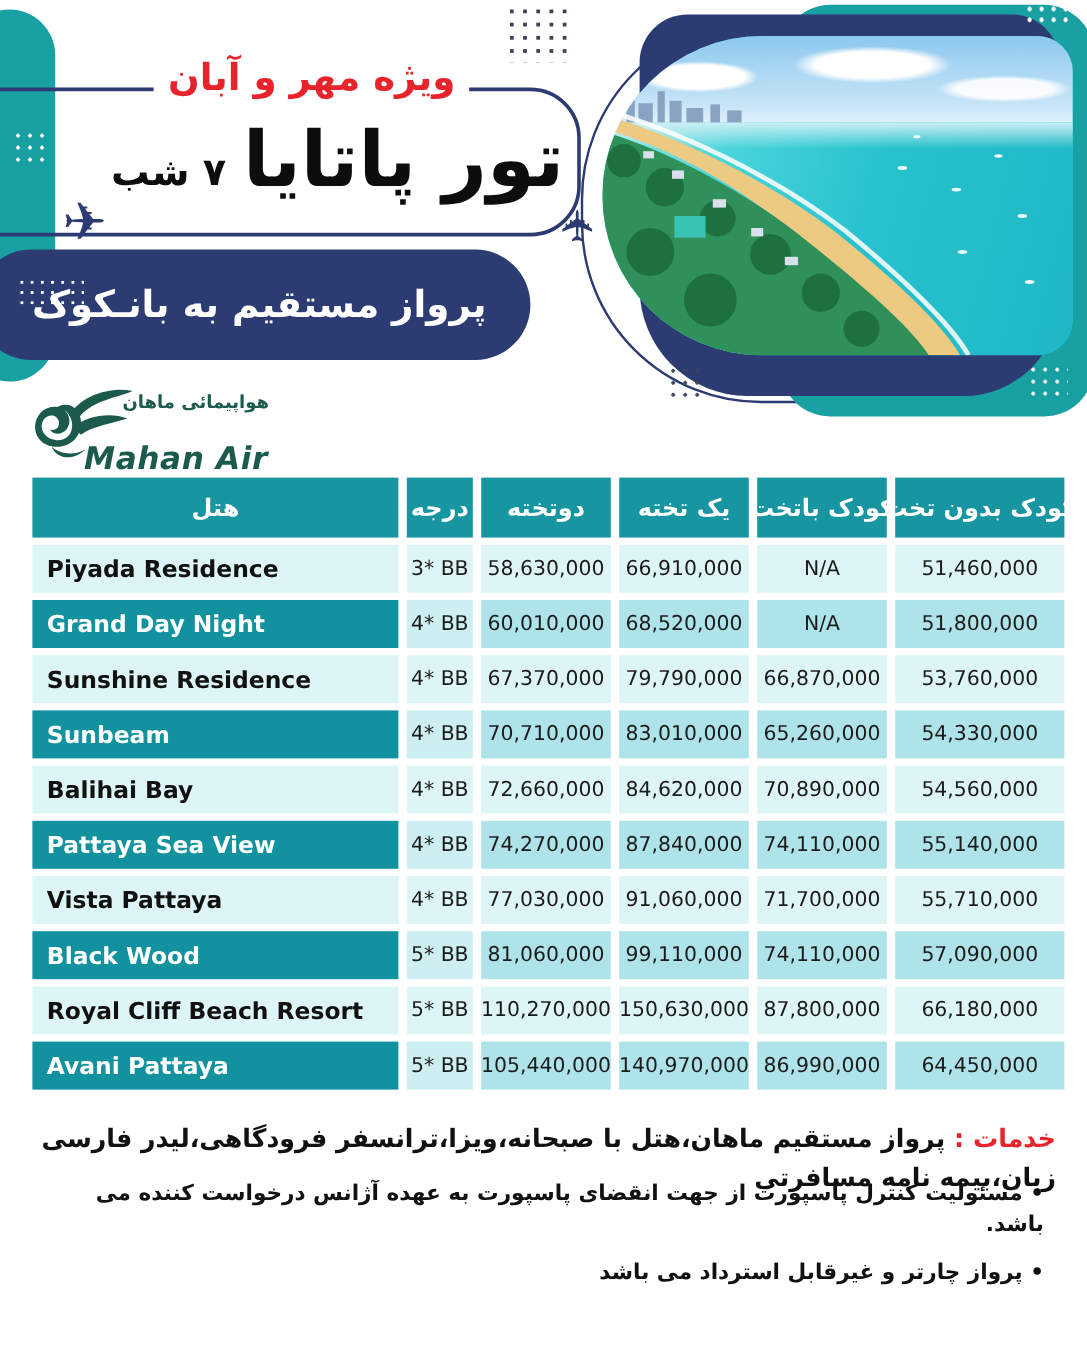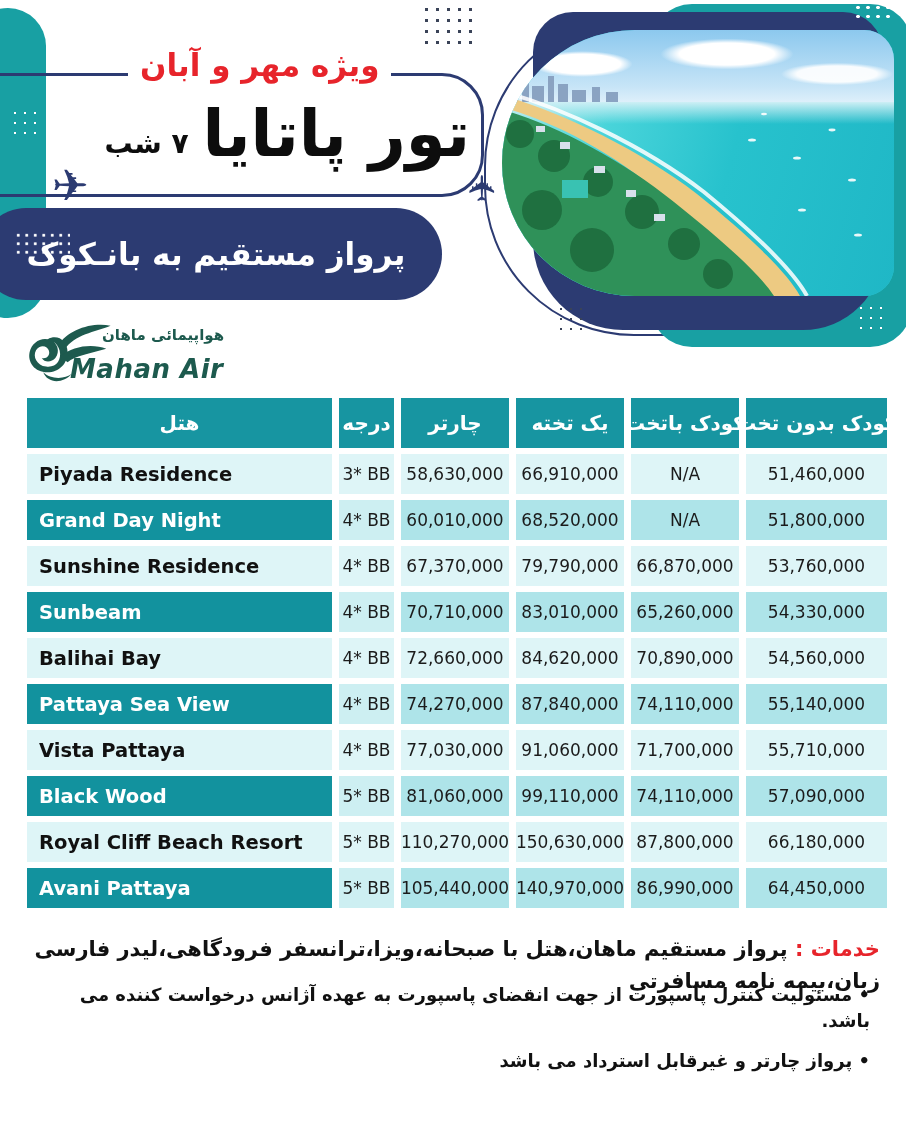--- a/index.html
+++ b/index.html
@@ -11,21 +11,21 @@
   .teal-bar{position:absolute;left:-30px;top:8px;width:76px;height:310px;
     background:#18a0a3;border-radius:40px;z-index:1;}
   .outline-frame{position:absolute;left:-70px;top:73px;width:548px;height:118px;
     border:3px solid #2c3b72;border-radius:42px;z-index:2;background:transparent;}
   .special-badge{position:absolute;left:128px;top:47px;z-index:4;
     background:#ffffff;padding:0 12px;color:#e7242b;font-size:31px;font-weight:bold;
     direction:rtl;white-space:nowrap;}
   .title-row{position:absolute;left:90px;top:84px;width:380px;height:100px;z-index:3;
     display:flex;direction:rtl;align-items:center;justify-content:flex-start;gap:14px;}
   .tour-title{font-size:64px;font-weight:bold;color:#0d0d0d;line-height:1;white-space:nowrap;}
-  .nights{font-size:28px;font-weight:bold;color:#0d0d0d;white-space:nowrap;margin-top:18px;}
+  .nights{font-size:32px;font-weight:bold;color:#0d0d0d;white-space:nowrap;margin-top:18px;}
   .flight-pill{position:absolute;left:-20px;top:208px;width:462px;height:92px;z-index:4;
     background:#2c3b72;border-radius:46px;display:flex;align-items:center;justify-content:center;}
   .flight-pill span{color:#ffffff;font-size:31px;font-weight:bold;direction:rtl;
     white-space:nowrap;padding-left:10px;}
   .plane{position:absolute;color:#2c3b72;z-index:3;line-height:1;}
   .plane-1{left:52px;top:164px;font-size:44px;}
   .plane-2{left:468px;top:170px;font-size:36px;transform:rotate(-90deg);z-index:2;}
   
   .photo-ring{position:absolute;left:484px;top:16px;width:420px;height:316px;z-index:1;
     border:2.5px solid #2c3b72;border-radius:150px 60px 60px 150px;}
@@ -57,21 +57,21 @@
   .dots-a{left:421px;top:4px;width:54px;height:48px;--dc:#3a4358;z-index:1;}
   .dots-b{left:853px;top:3px;width:40px;height:19px;--dc:#ffffff;z-index:3;}
   .dots-c{left:10px;top:108px;width:31px;height:30px;--dc:#ffffff;z-index:2;background-size:10px 10px;}
   .dots-d{left:14px;top:231px;width:56px;height:27px;--dc:#ffffff;z-index:5;}
   .dots-e{left:556px;top:304px;width:32px;height:30px;--dc:#3a4358;z-index:5;background-size:10px 10px;}
   .dots-f{left:856px;top:303px;width:34px;height:30px;--dc:#ffffff;z-index:5;background-size:10px 10px;}
   
   .logo{position:absolute;left:26px;top:318px;width:210px;height:76px;z-index:2;color:#1d5a4e;}
   .logo svg{position:absolute;left:0;top:4px;}
   .logo .fa{position:absolute;left:76px;top:8px;font-size:15px;font-weight:bold;direction:rtl;white-space:nowrap;}
-  .logo .en{position:absolute;left:44px;top:36px;font-size:26px;font-weight:bold;font-style:italic;
+  .logo .en{position:absolute;left:44px;top:50px;font-size:26px;font-weight:bold;font-style:italic;
     letter-spacing:.5px;white-space:nowrap;}
   
   .price-table{position:absolute;left:27px;top:398px;width:860px;z-index:2;}
   .trow{display:grid;grid-template-columns:305px 55px 108px 108px 108px 141px;column-gap:7px;
     margin-bottom:6px;}
   .thead{height:50px;}
   .thead .cell{background:#1795a1;color:#ffffff;font-size:20px;font-weight:bold;direction:rtl;}
   .trow .cell{display:flex;align-items:center;justify-content:center;white-space:nowrap;}
   .drow{height:40px;}
   .drow .cell{background:#def5f7;font-size:17px;color:#1b1b1b;}
@@ -182,21 +182,21 @@
       </g>
     </svg>
     <div class="fa">هواپیمائی ماهان</div>
     <div class="en">Mahan Air</div>
   </div>
 
   <div class="price-table">
     <div class="trow thead">
       <div class="cell">هتل</div>
       <div class="cell">درجه</div>
-      <div class="cell">چارتر</div>
+      <div class="cell">دوتخته</div>
       <div class="cell">یک تخته</div>
       <div class="cell">کودک باتخت</div>
       <div class="cell">کودک بدون تخت</div>
     </div>
     <div>
         <div class="trow drow">
       <div class="cell hotel">Piyada Residence</div>
       <div class="cell grade">3* BB</div>
       <div class="cell">58,630,000</div>
       <div class="cell">66,910,000</div>

